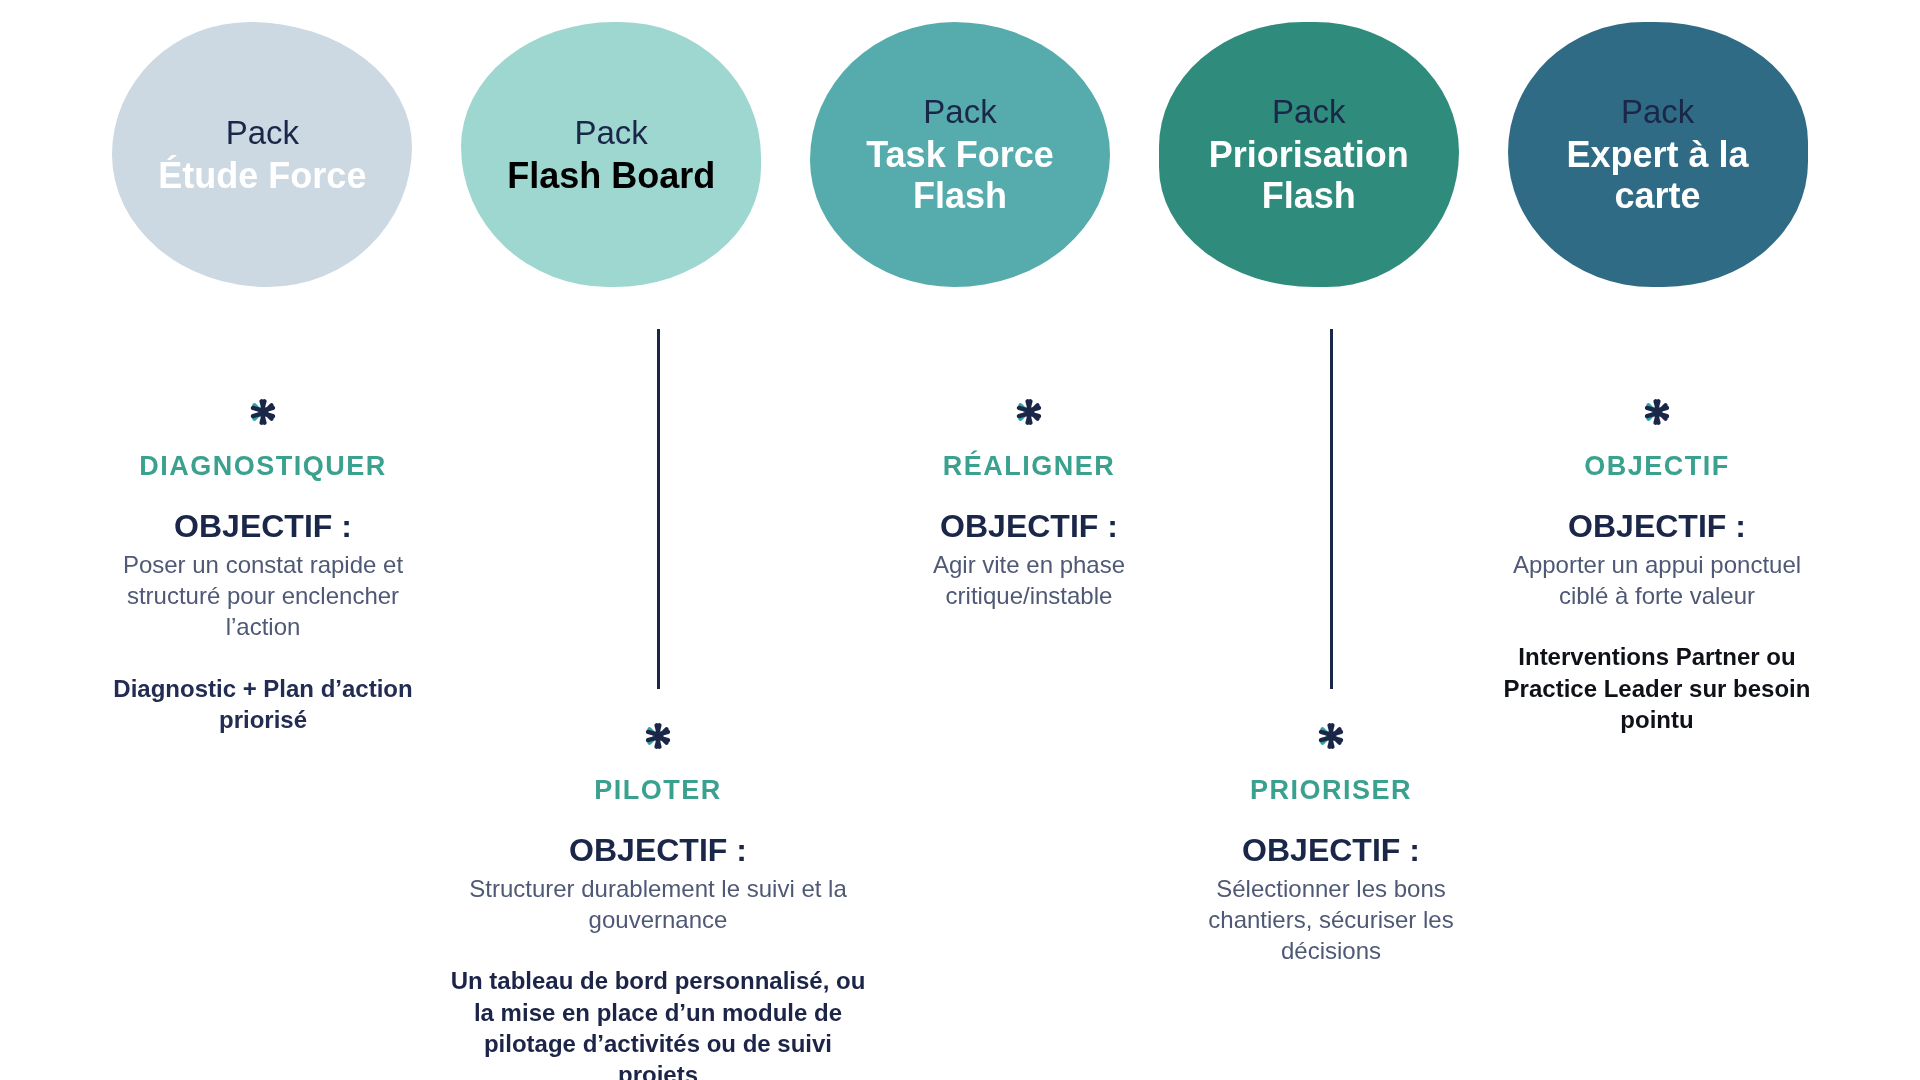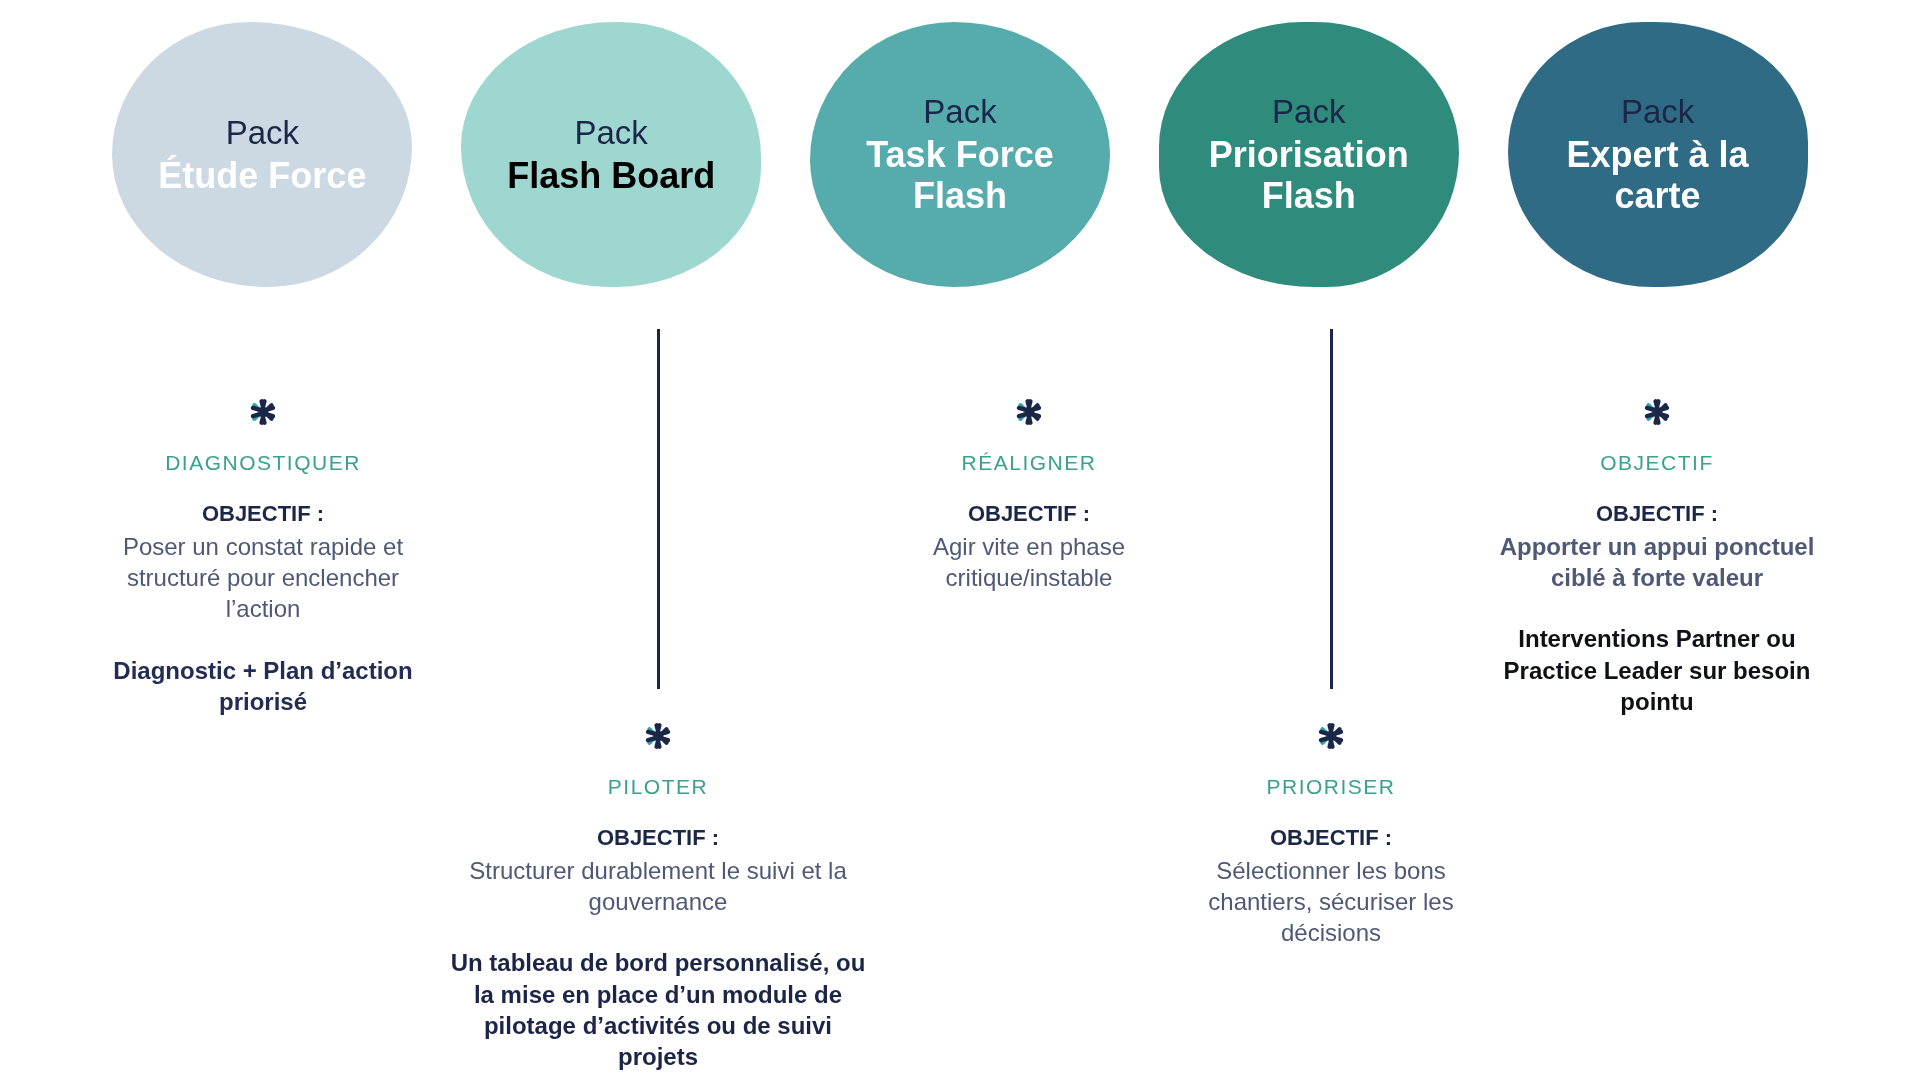--- a/index.html
+++ b/index.html
@@ -18,31 +18,31 @@
   .pack-label{font-size:33px;font-weight:500;line-height:1.2;}
   .pack-title{font-size:36px;font-weight:700;line-height:1.15;width:272px;margin-top:2px;}
 
   
   .content-row{display:grid;grid-template-columns:repeat(5,1fr);padding:0 88px;}
   .col{display:flex;flex-direction:column;align-items:center;text-align:center;}
   .col.upper{padding-top:106px;}
   .col.lower{padding-top:0;}
   .vline{width:3px;height:360px;margin-top:42px;margin-bottom:28px;}
   .asterisk{width:38px;height:38px;margin-bottom:20px;}
-  .action{font-size:21px;font-weight:400;letter-spacing:1.5px;margin-bottom:26px;}
-  .objectif-label{font-size:22px;font-weight:800;margin-bottom:4px;}
+  .action{font-size:27px;font-weight:700;letter-spacing:1.5px;margin-bottom:26px;}
+  .objectif-label{font-size:32px;font-weight:800;margin-bottom:4px;}
   .objectif-text{font-size:24px;font-weight:400;line-height:1.3;}
   .deliverable{font-size:24px;font-weight:700;line-height:1.3;margin-top:30px;}
 
   
   .c1 .objectif-text{width:330px;} .c1 .deliverable{width:350px;}
   .c2 .objectif-text{width:440px;} .c2 .deliverable{width:430px;}
   .c3 .objectif-text{width:290px;} .c3 .deliverable{width:310px;}
   .c4 .objectif-text{width:280px;} .c4 .deliverable{width:360px;}
-  .c5 .objectif-text{width:340px;font-weight:bold;} .c5 .deliverable{width:350px;}
+  .c5 .objectif-text{width:340px;} .c5 .deliverable{width:350px;}
 </style>
 </head>
 <body>
 
 <svg width="0" height="0" style="position:absolute">
   <defs>
     <g id="asterisk-glyph">
       <path d="M11,13 L18,20 L11,27" fill="none" stroke-width="4.5" stroke-linecap="round" stroke-linejoin="round" class="accent-chevron" style="stroke: rgb(43, 166, 163);"></path>
       <g class="dark-chevrons" fill="none" stroke-width="4.5" stroke-linecap="round" stroke-linejoin="round" style="stroke: rgb(27, 39, 73);">
         <path d="M11,13 L18,20 L11,27" transform="rotate(60 20 20)"></path>

